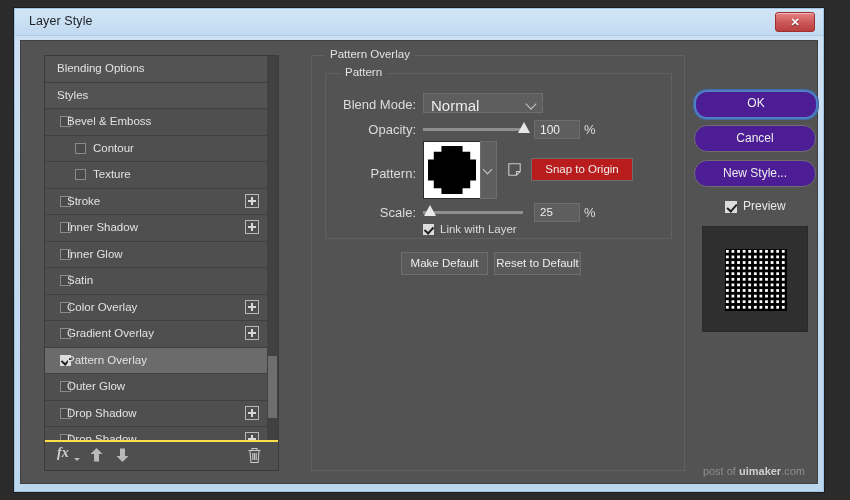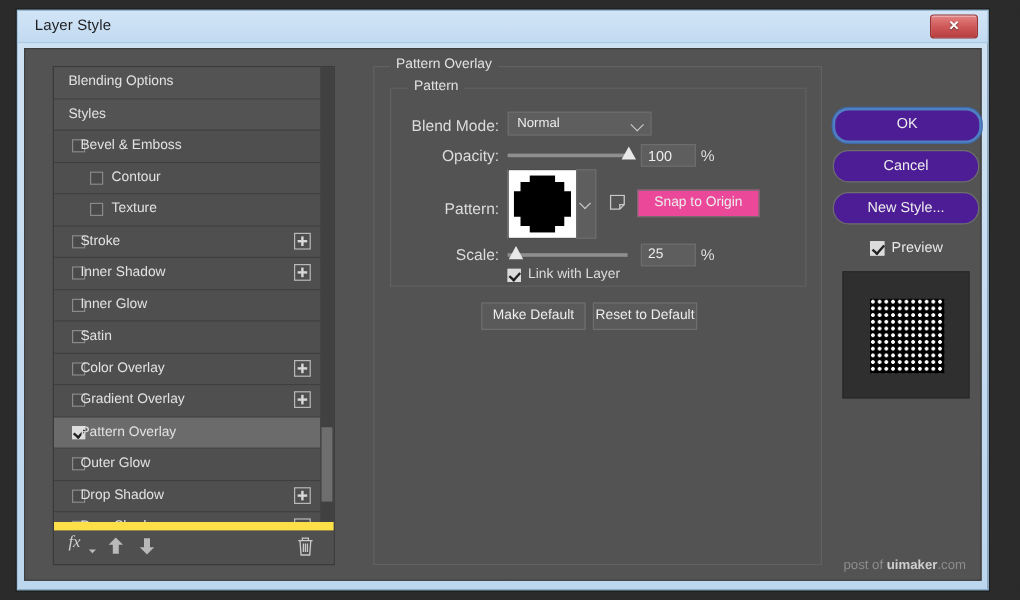--- a/index.html
+++ b/index.html
@@ -176,21 +176,22 @@
     cursor: grab;
   }
 
   #styles-toolbar {
     position: absolute;
     left: 0;
     bottom: 0;
     width: 233px;
     height: 28px;
     background: #4f4f4f;
-    border-top: 7px solid #fde047;
+    border-top: 2px solid #fde047;
+    font-weight: bold;
   }
   .tb-icon {
     position: absolute;
     top: 5px;
     cursor: pointer;
     color: #cfcfcf;
   }
   #fx-icon {
     left: 12px;
     font-size: 14px;
@@ -263,21 +264,21 @@
     top: 19px;
     width: 118px;
     height: 18px;
     background: #5e5e5e;
     border: 1px solid #6d6d6d;
     cursor: pointer;
   }
   #blend-value {
     position: absolute;
     left: 7px; top: 3px;
-    font-size: 11px;
+    font-size: 15px;
     color: #ededed;
   }
   #blend-chevron {
     position: absolute;
     right: 7px; top: 6px;
     width: 7px; height: 7px;
     border-right: 1.4px solid #c9c9c9;
     border-bottom: 1.4px solid #c9c9c9;
     transform: rotate(45deg);
   }
@@ -360,21 +361,21 @@
   #new-preset-icon {
     position: absolute;
     left: 182px; top: 88px;
     width: 13px; height: 13px;
     cursor: pointer;
   }
   #snap-button {
     position: absolute;
     left: 205px; top: 84px;
     width: 100px; height: 21px;
-    background: #ec4899;
+    background: #b91c1c;
     border: 1px solid #6e6e6e;
     cursor: pointer;
   }
   #snap-button .lbl {
     position: absolute; inset: 0;
     text-align: center; line-height: 21px;
     font-size: 11.5px; color: #ededed;
   }
 
   

